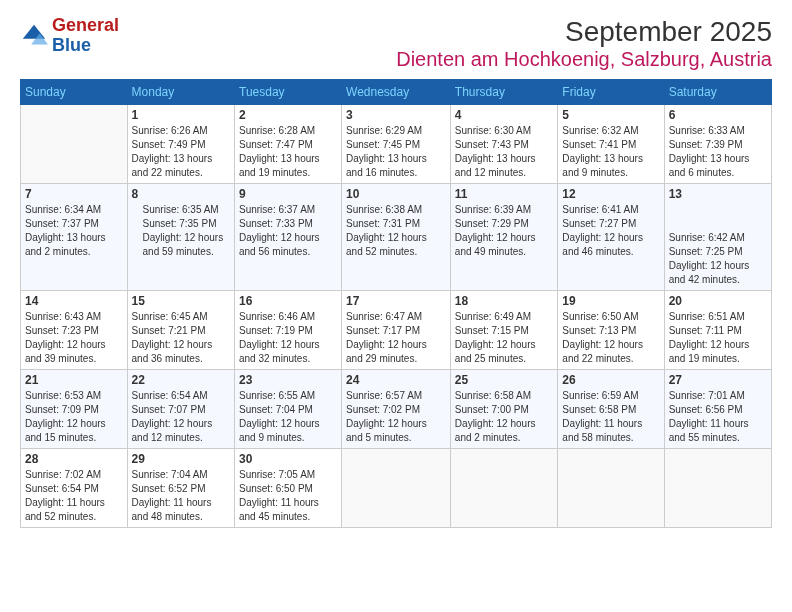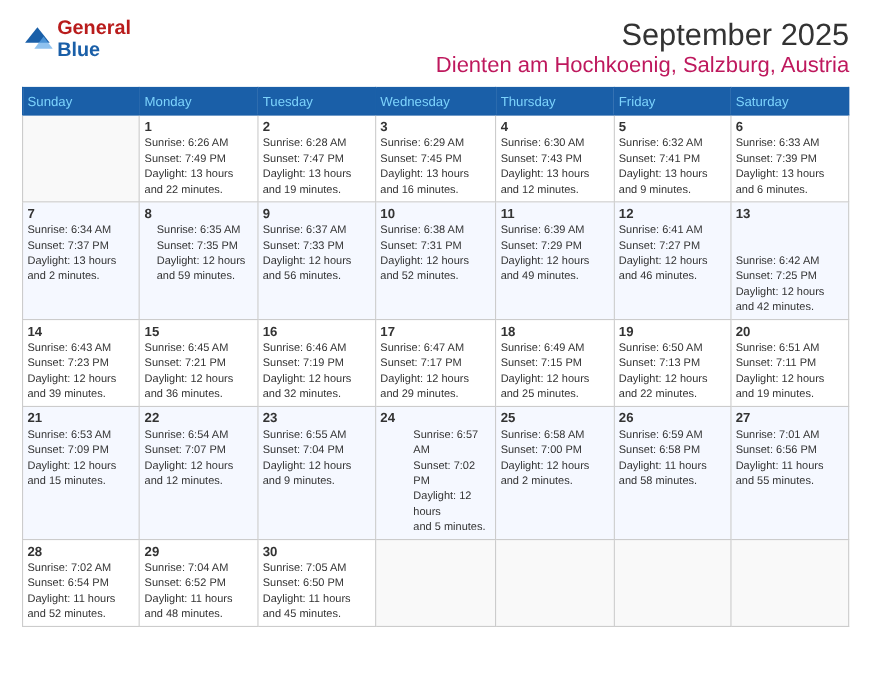--- a/index.html
+++ b/index.html
@@ -288,21 +288,21 @@
           </td>
           <td>
             <div class="day-num">23</div>
             <div class="day-info" style="white-space: pre-line;">Sunrise: 6:55 AM
 Sunset: 7:04 PM
 Daylight: 12 hours
 and 9 minutes.</div>
           </td>
           <td>
             <div class="day-num">24</div>
-            <div class="day-info" style="white-space: pre-line; margin-left: 30px;">Sunrise: 6:57 AM
+            <div class="day-info" style="white-space: pre-line;">Sunrise: 6:57 AM
 Sunset: 7:02 PM
 Daylight: 12 hours
 and 5 minutes.</div>
           </td>
           <td>
             <div class="day-num">25</div>
             <div class="day-info" style="white-space: pre-line;">Sunrise: 6:58 AM
 Sunset: 7:00 PM
 Daylight: 12 hours
 and 2 minutes.</div>

